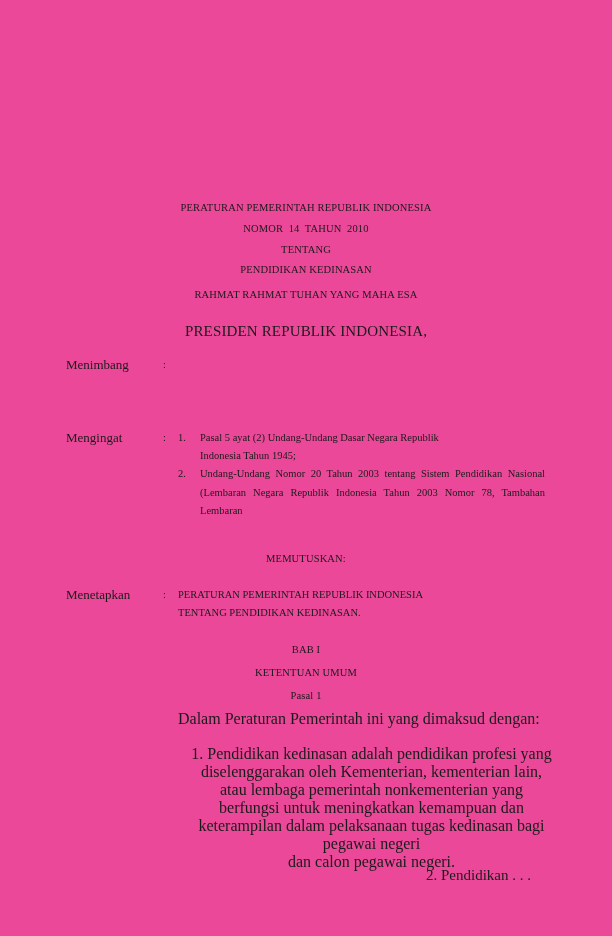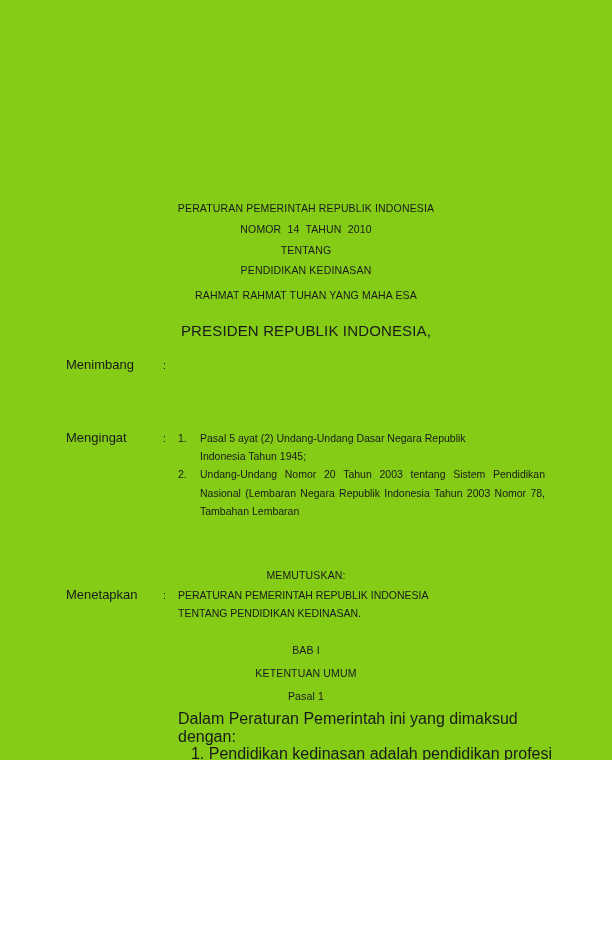--- a/index.html
+++ b/index.html
@@ -3,23 +3,23 @@
 <meta charset="utf-8">
 <style>
   html, body {
     margin: 0;
     padding: 0;
     background: #ffffff;
   }
   .page {
     position: relative;
     width: 612px;
-    height: 760px;
-    background: #84cc16;
-    font-family: Liberation Sans, sans-serif;
+    height: 936px;
+    background: #ec4899;
+    font-family: Liberation Serif, serif;
     color: #1a1a1a;
     overflow: hidden;
   }
 
   
   .doc-title {
     position: absolute;
     left: 66px;
     right: 66px;
     top: 198px;
@@ -184,21 +184,21 @@
           <div class="lastline">Indonesia Tahun 1945;</div>
         </li>
         <li>
           <span class="num">2.</span>
           <span>Undang-Undang Nomor 20 Tahun 2003 tentang Sistem Pendidikan Nasional (Lembaran Negara Republik Indonesia Tahun 2003 Nomor 78, Tambahan Lembaran</span>
         </li>
       </ul>
     </div>
   </div>
 
-  <div class="center-head" style="top:550px;margin-top:16px;">MEMUTUSKAN:</div>
+  <div class="center-head" style="top:550px;">MEMUTUSKAN:</div>
 
   <div class="clause" style="top:586px;">
     <div class="clause-label">Menetapkan</div>
     <div class="clause-colon">:</div>
     <div class="clause-body">
       <p>PERATURAN PEMERINTAH REPUBLIK INDONESIA</p>
       <p class="lastline">TENTANG PENDIDIKAN KEDINASAN.</p>
     </div>
   </div>
 

